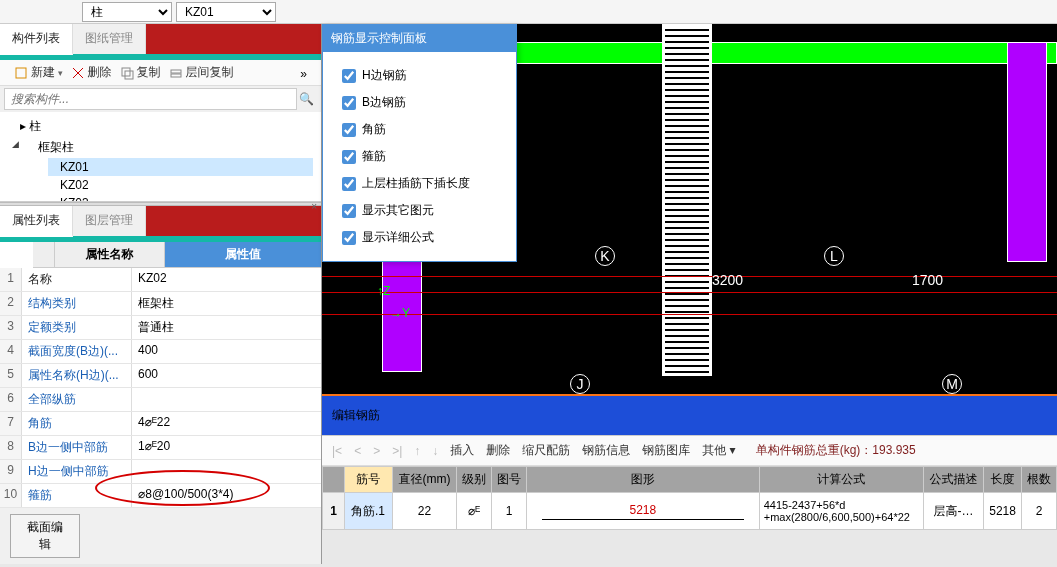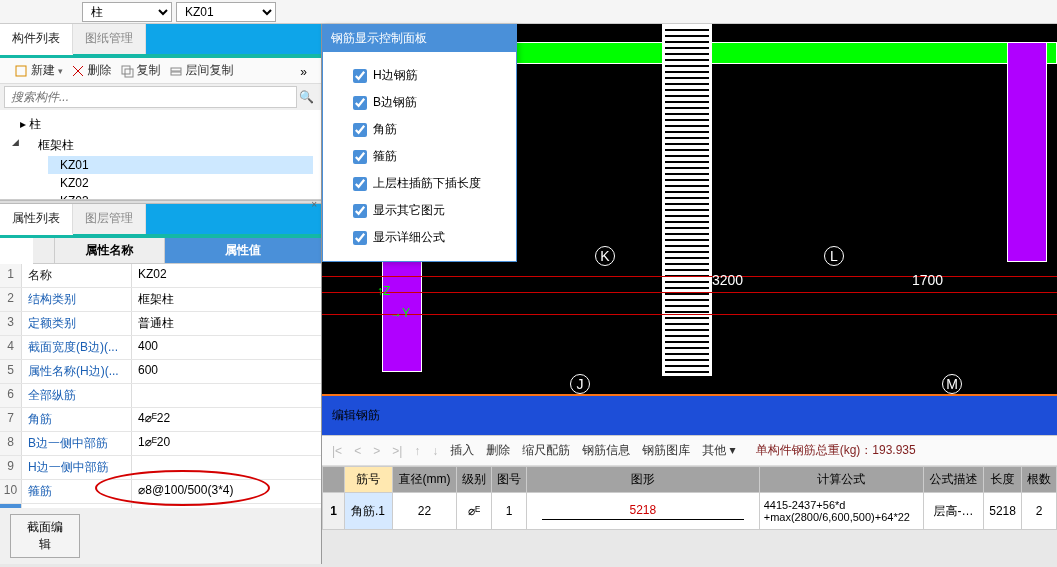--- a/index.html
+++ b/index.html
@@ -7,21 +7,21 @@
 
 .top-dropdowns { height: 24px; background: #f5f5f5; border-bottom: 1px solid #ccc; display: flex; align-items: center; padding: 2px 8px; gap: 4px; }
 .top-dropdowns select { height: 20px; border: 1px solid #aaa; background: #fff; padding: 0 4px; }
 .dd2 { width: 90px; }
 .dd3 { width: 100px; }
 
 .main-area { display: flex; height: 540px; }
 
 .left-panel { width: 322px; background: #f0f0f0; border-right: 1px solid #999; display: flex; flex-direction: column; }
 
-.tabs-row { display: flex; border-bottom: 4px solid #14b8a6; background: #0ea5e9; }
+.tabs-row { display: flex; border-bottom: 6px solid #14b8a6; background: #b91c1c; }
 .tab-item { padding: 6px 12px; border-right: 1px solid #ddd; cursor: pointer; background: #f0f0f0; color: #888; }
 .tab-item.active { background: #fff; color: #222; border-bottom: 2px solid #fff; margin-bottom: -1px; }
 
 .toolbar-row { display: flex; align-items: flex-end; padding: 4px 14px; gap: 8px; border-bottom: 1px solid #ddd; background: #fafafa; font-size: 12px; }
 .tool-btn { display: flex; align-items: center; gap: 3px; cursor: pointer; color: #333; }
 .tool-btn .arrow { font-size: 9px; color: #666; }
 
 .search-row { display: flex; align-items: center; padding: 2px 4px; }
 .search-row input { flex: 1; border: 1px solid #ccc; padding: 3px 6px; font-style: italic; color: #999; }
 .search-row .sicon { width: 20px; text-align: center; color: #888; cursor: pointer; }
@@ -60,21 +60,21 @@
 .hatched-col { position: absolute; top: 0; left: 340px; width: 50px; height: 352px; background: #fff; border: 1px solid #fff; }
 .hatched-col::before { content: ""; position: absolute; inset: 2px; background: repeating-linear-gradient(0deg, #000 0 2px, transparent 2px 6px); }
 .node-label { position: absolute; color: #fff; font-size: 14px; border: 1px solid #fff; border-radius: 50%; width: 20px; height: 20px; text-align: center; line-height: 18px; }
 .dim-text { position: absolute; color: #fff; font-size: 14px; }
 .red-line { position: absolute; height: 1px; background: #cc0000; left: 0; right: 0; }
 .axis-x { position: absolute; left: 62px; top: 295px; color: #ff0; font-size: 12px; }
 .axis-y { position: absolute; left: 62px; top: 268px; color: #0f0; font-size: 12px; }
 
 .control-panel { position: absolute; top: 0; left: 0; width: 195px; background: #fff; border: 1px solid #4a90d9; box-shadow: 2px 2px 6px rgba(0,0,0,0.2); }
 .control-panel-title { background: #4a90d9; color: #fff; padding: 5px 8px; }
-.cp-body { padding: 10px 30px; }
+.cp-body { padding: 10px 19px; }
 .cp-item { display: flex; align-items: center; gap: 6px; padding: 5px 0; }
 .cp-item input[type=checkbox] { width: 14px; height: 14px; accent-color: #4a90d9; }
 
 .editor-title { padding: 11px 10px; background: #1d4ed8; border-top: 2px solid #f97316; border-bottom: 1px solid #ccc; }
 .editor-toolbar { display: flex; align-items: center; gap: 12px; padding: 6px 10px; color: #666; background: #fafafa; border-bottom: 1px solid #ddd; }
 .etb { cursor: pointer; color: #333; }
 .etb.dis { color: #bbb; }
 .etb-summary { color: #7f1d1d; margin-left: 8px; }
 
 .rebar-table { width: 100%; border-collapse: collapse; background: #fff; }

